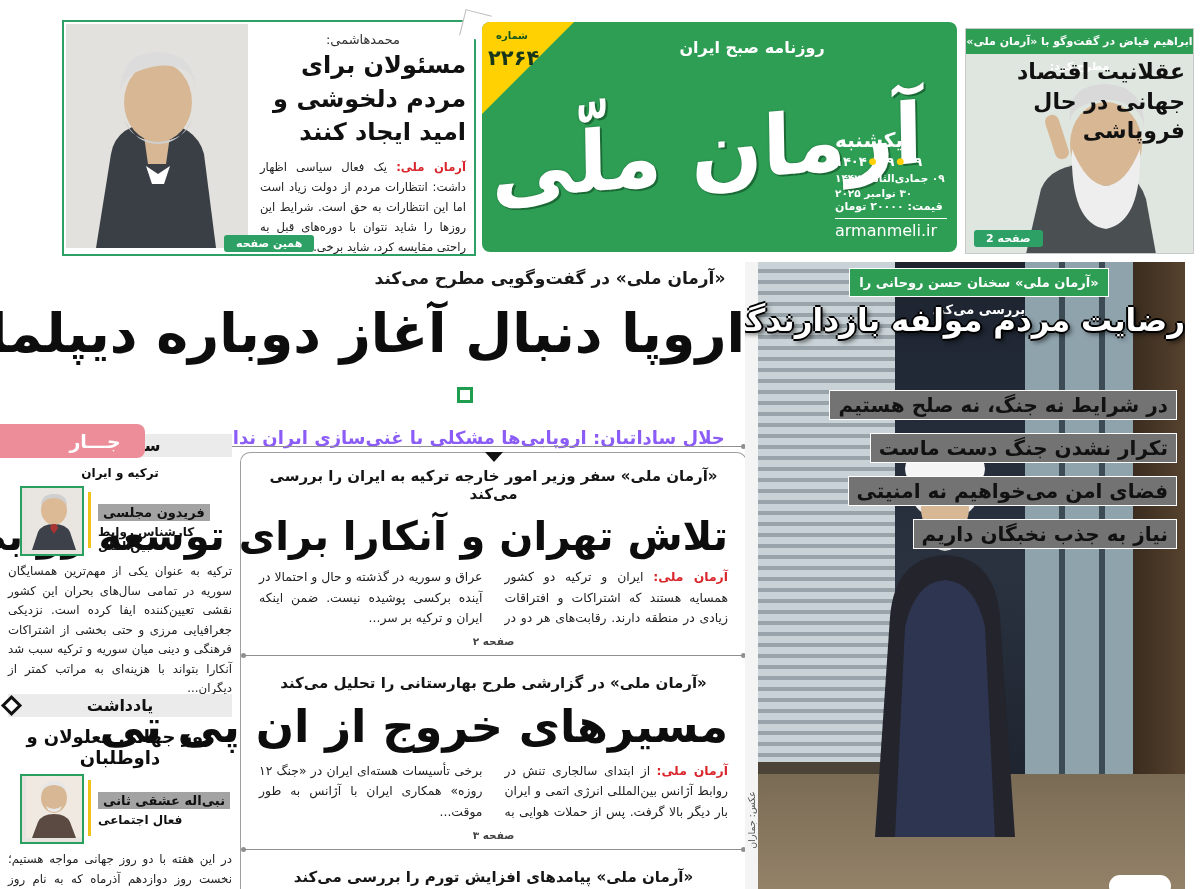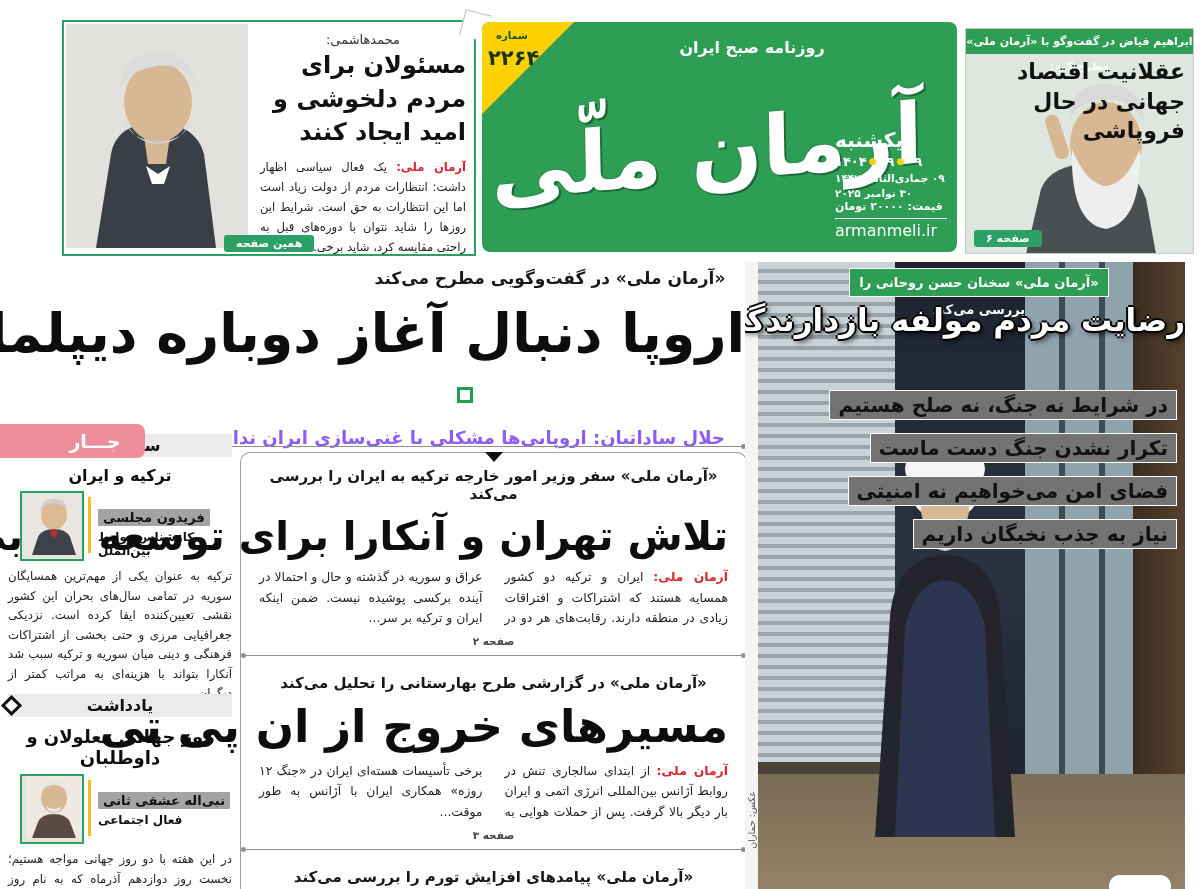--- a/index.html
+++ b/index.html
@@ -76,21 +76,21 @@
   
   .jaar{left:0;top:424px;width:100px;height:34px;background:#ec8d99;border-radius:0 8px 8px 0;
         color:#fff;font-weight:bold;font-size:19px;display:flex;align-items:center;justify-content:center;z-index:5;padding-left:45px;}
   .side-sec{left:8px;width:224px;}
   .sec1{top:434px;} .sec2{top:694px;}
   .side-header{position:relative;height:23px;background:#ebebeb;text-align:center;font-size:16px;font-weight:bold;
                line-height:23px;color:#111;}
   .diamond-outer{position:absolute;left:-4px;top:4px;width:15px;height:15px;background:#111;transform:rotate(45deg);}
   .diamond-inner{position:absolute;left:-1px;top:7px;width:9px;height:9px;background:#fff;transform:rotate(45deg);}
   .side-title{text-align:center;font-weight:bold;color:#0d0d0d;margin:9px 0 6px;}
-  .t1{font-size:16px;} .t2{font-size:18px;}
+  .t1{font-size:12px;} .t2{font-size:18px;}
   .author-row{position:relative;height:70px;}
   .a-photo{position:absolute;left:12px;top:0;width:60px;height:66px;border:2px solid #2aa05f;overflow:hidden;background:#e7e3de;}
   .a-bar{position:absolute;left:80px;top:6px;width:3px;height:56px;background:#f2c117;}
   .a-name{position:absolute;left:90px;right:0;top:16px;text-align:left;}
   .a-name .nm{display:inline-block;background:#a3a3a3;font-size:13px;font-weight:bold;padding:1px 5px;color:#111;}
   .a-name .rl{display:block;font-size:12px;font-weight:bold;margin-top:4px;color:#111;}
   .side-body{font-size:11.8px;line-height:1.66;text-align:justify;color:#222;margin-top:6px;}
   .side-ref{color:#d9262c;font-weight:bold;font-size:11px;text-align:left;margin-top:2px;}
 
   
@@ -164,21 +164,21 @@
         <rect width="227" height="200" fill="#dfe6df"></rect>
         <path d="M60 200 L75 135 Q85 110 125 110 Q170 112 180 145 L190 200 Z" fill="#4a4f52"></path>
         <ellipse cx="140" cy="90" rx="36" ry="42" fill="#d8b894"></ellipse>
         <path d="M104 70 Q100 30 140 30 Q180 32 178 76 Q178 58 160 50 Q138 40 112 54 Q104 60 104 70 Z" fill="#d9d9d9"></path>
         <path d="M106 95 Q104 170 140 175 Q176 168 174 95 Q160 130 140 132 Q120 130 106 95 Z" fill="#eeeeee"></path>
         <rect x="84" y="60" width="14" height="46" rx="7" fill="#d8b894" transform="rotate(-18 91 83)"></rect>
       </svg>
     </div>
     <div class="kicker-bar fayyaz-kicker">ابراهیم فیاض در گفت‌وگو با «آرمان ملی» مطرح کرد:</div>
     <div class="fayyaz-headline">عقلانیت اقتصاد جهانی در حال فروپاشی</div>
-    <div class="tag-page">صفحه ۶</div>
+    <div class="tag-page">صفحه 2</div>
   </div>
 
   <div class="abs lead">
     <div class="lead-kicker">«آرمان ملی» در گفت‌وگویی مطرح می‌کند</div>
     <div class="lead-headline">اروپا دنبال آغاز دوباره دیپلماسی</div>
     <div class="lead-subhead">
       <span class="bullet-sq"></span>
       <span>جلال ساداتیان: اروپایی‌ها مشکلی با غنی‌سازی ایران ندارند</span>
     </div>
   </div>

